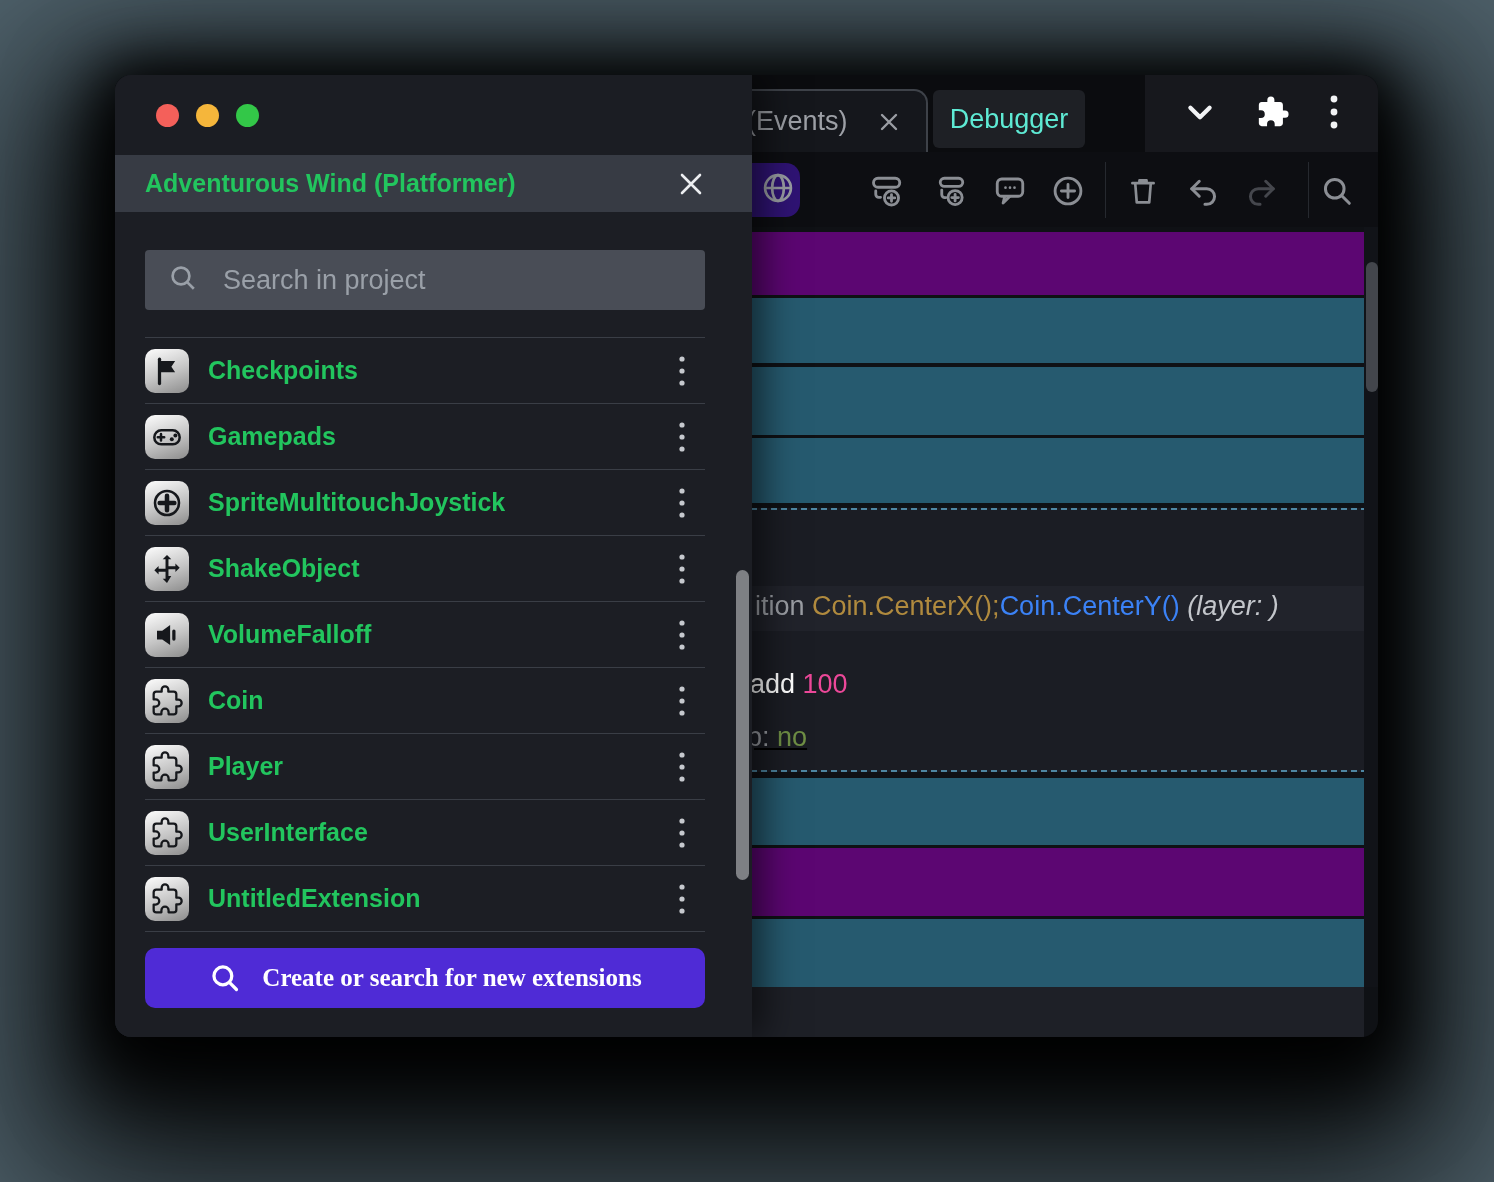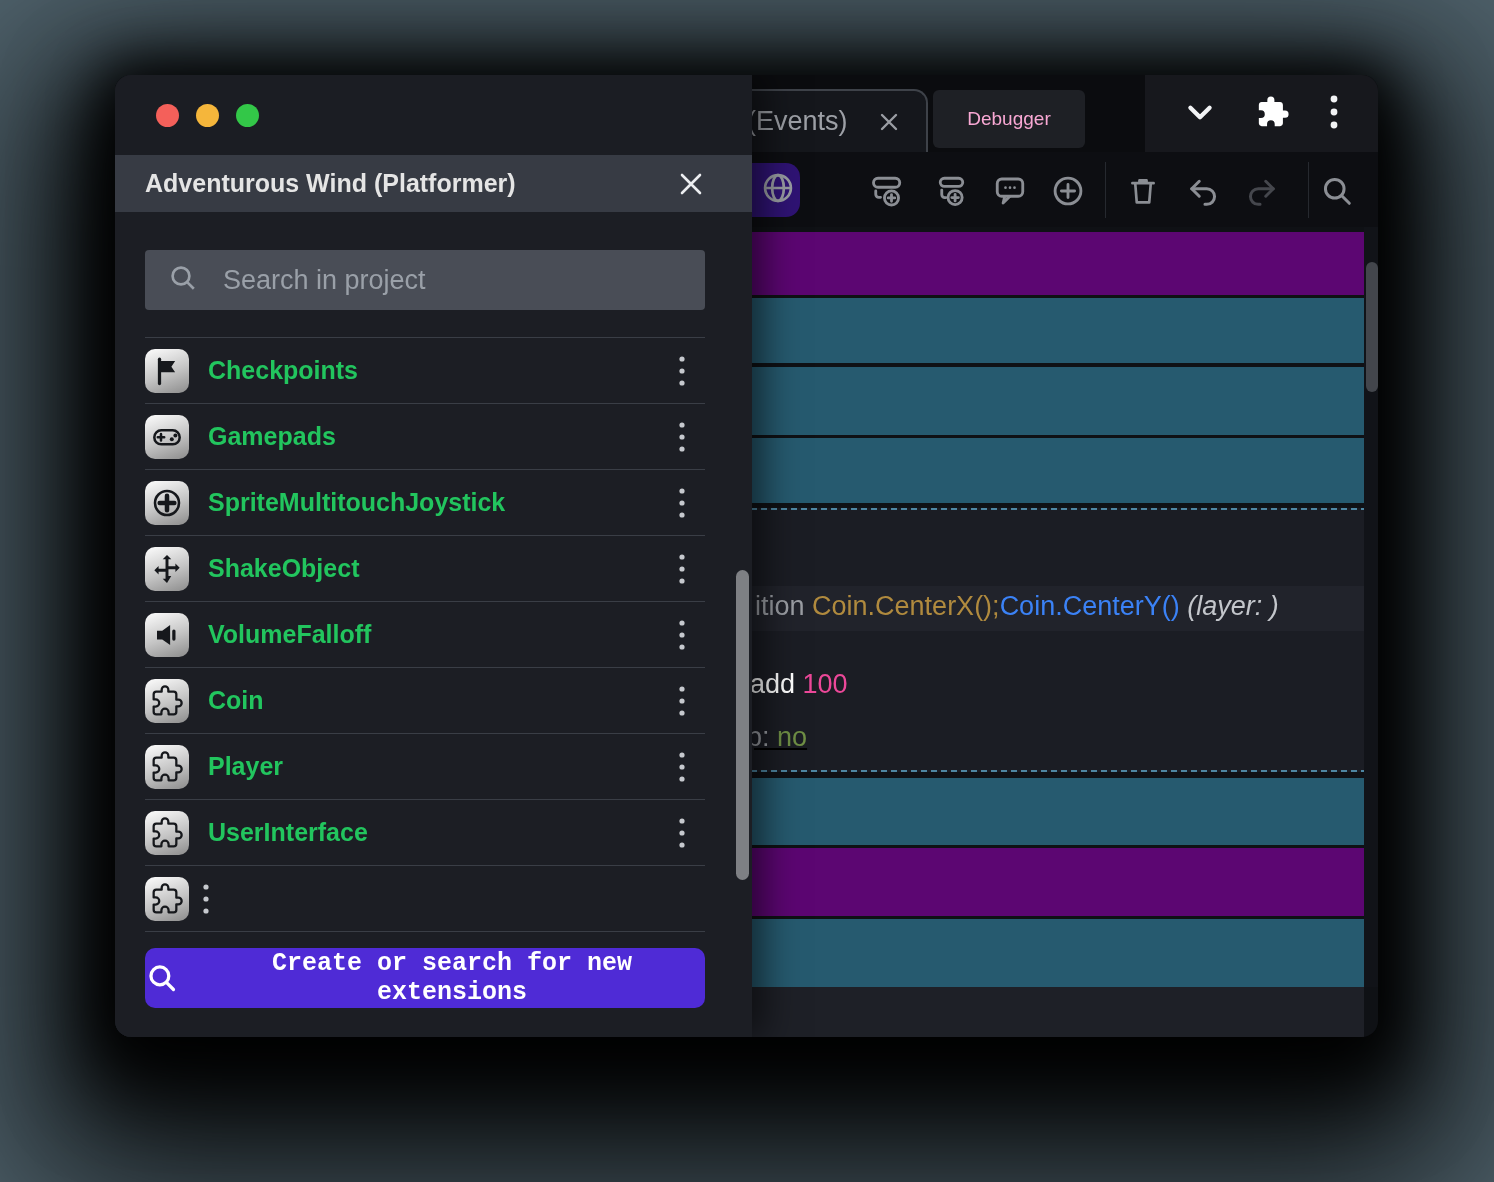--- a/index.html
+++ b/index.html
@@ -22,21 +22,21 @@
     position:absolute; left:560px; top:14px; width:253px; height:63px;
     background:#15171c; border:2px solid #3e4249; border-bottom:none;
     border-radius:14px 14px 0 0; display:flex; align-items:center; padding-left:70px;
   }
   .tab-active .tab-label { font-size:27px; color:#9da0a6; }
   .tab-close { margin-left:28px; width:26px; height:26px; display:flex; align-items:center; justify-content:center; cursor:pointer; }
   .tab-inactive {
     position:absolute; left:818px; top:15px; width:152px; height:58px;
     background:#1e2025; border-radius:6px; display:flex; align-items:center; justify-content:center;
   }
-  .tab-inactive .tab-label { font-size:19px; color:#f9a8d4; }
+  .tab-inactive .tab-label { font-size:27px; color:#5eead4; }
   .tabbar-controls {
     position:absolute; right:0; top:0; width:233px; height:77px; background:#17181d;
     display:flex; align-items:center; justify-content:space-evenly;
   }
   .toolbar { position:absolute; left:0; top:77px; width:100%; height:75px; background:#0d0e12; }
   .globe-btn {
     position:absolute; left:620px; top:11px; width:65px; height:54px;
     border-radius:14px; background:#2f1374; display:flex; align-items:center; justify-content:center;
   }
   .tool-btn { position:absolute; top:21px; width:36px; height:36px; display:flex; align-items:center; justify-content:center; cursor:pointer; }
@@ -63,21 +63,21 @@
     position:absolute; left:0; top:0; width:637px; height:962px;
     background:#1c1e24; z-index:5; box-shadow:12px 0 34px rgba(0,0,0,.55);
   }
   .panel-topbar { position:absolute; left:0; top:0; width:100%; height:80px; background:#1b1d23; }
   .traffic-light { position:absolute; top:29px; width:23px; height:23px; border-radius:50%; cursor:pointer; }
   .tl-red { left:41px; } .tl-yellow { left:81px; } .tl-green { left:121px; }
   .panel-header {
     position:absolute; left:0; top:80px; width:100%; height:57px; background:#373b44;
     display:flex; align-items:center; padding:0 30px;
   }
-  .panel-title { font-size:25px; font-weight:bold; color:#e5e5e5; flex:1; }
+  .panel-title { font-size:25px; font-weight:bold; color:#22c55e; flex:1; }
   .panel-close { width:30px; height:30px; display:flex; align-items:center; justify-content:center; cursor:pointer; margin-right:16px; }
   .search-box {
     position:absolute; left:30px; top:175px; width:560px; height:60px;
     background:#494d56; border-radius:4px; display:flex; align-items:center; padding:0 22px;
   }
   .search-box input {
     background:transparent; border:none; outline:none; flex:1; margin-left:24px;
     font-size:27px; color:#e8eaee; font-family:"Liberation Sans", sans-serif;
   }
   .search-box input::placeholder { color:#9aa0a8; }
@@ -89,21 +89,21 @@
   .ext-icon {
     width:44px; height:44px; border-radius:10px; flex:0 0 44px;
     background:linear-gradient(160deg,#fdfdfd 0%,#c4c4c4 55%,#8c8c8c 100%);
     display:flex; align-items:center; justify-content:center;
   }
   .ext-label { margin-left:19px; font-size:25px; font-weight:600; color:#22c55e; flex:1; }
   .ext-kebab { width:34px; height:40px; display:flex; align-items:center; justify-content:center; cursor:pointer; margin-right:6px; }
   .create-btn {
     position:absolute; left:30px; top:873px; width:560px; height:60px;
     border:none; border-radius:10px; display:flex; align-items:center; justify-content:center; gap:20px;
-    cursor:pointer; font-family:Liberation Mono, monospace;
+    cursor:pointer; font-family:Liberation Serif, serif;
   }
   .create-btn span { font-size:25px; font-weight:bold; color:#ffffff; }
   .panel-scrollbar { position:absolute; left:621px; top:495px; width:13px; height:310px; border-radius:7px; background:#7e8084; z-index:6; }
 </style>
 </head>
 <body>
 
 <div class="window">
 
   <div class="events-layer">
@@ -396,20 +396,21 @@
             </svg>
         </span>
       </div>
 
       <div class="ext-item">
         <span class="ext-icon">
             <svg width="32" height="32" viewBox="0 0 24 24" fill="none" stroke="#16181c" stroke-width="1.7" stroke-linejoin="round">
               <path d="M20.5 11H19V7c0-1.1-.9-2-2-2h-4V3.5a2.5 2.5 0 0 0-5 0V5H4c-1.1 0-2 .9-2 2v3.8h1.5a2.7 2.7 0 0 1 0 5.4H2V20c0 1.1.9 2 2 2h3.8v-1.5a2.7 2.7 0 0 1 5.4 0V22H17c1.1 0 2-.9 2-2v-4h1.5a2.5 2.5 0 0 0 0-5z"></path>
             </svg>
           </span>
+        <span class="ext-label">UntitledExtension</span>
         <span class="ext-kebab">
           <svg width="8" height="34" viewBox="0 0 8 34">
               <circle cx="4" cy="5" r="2.6" fill="#c6c9ce"></circle>
               <circle cx="4" cy="17" r="2.6" fill="#c6c9ce"></circle>
               <circle cx="4" cy="29" r="2.6" fill="#c6c9ce"></circle>
             </svg>
         </span>
       </div>
     </div>
 

